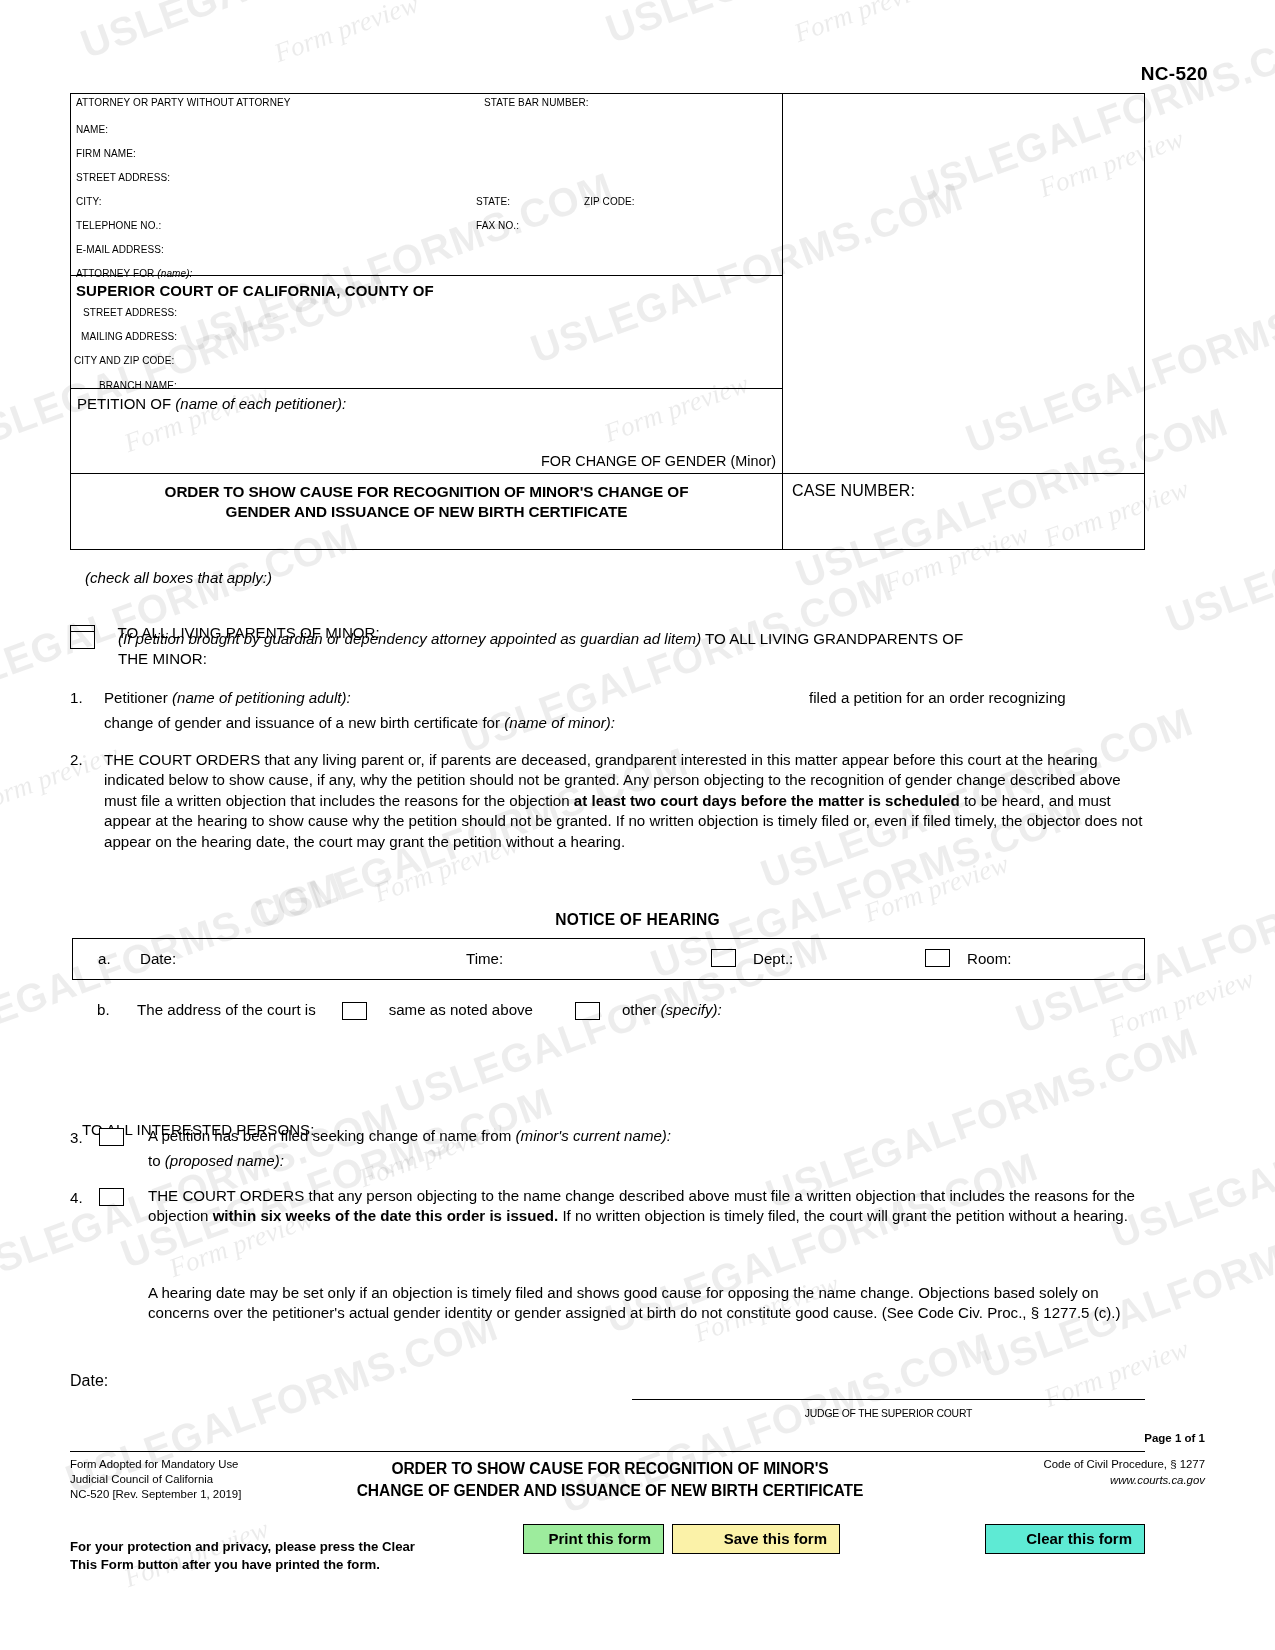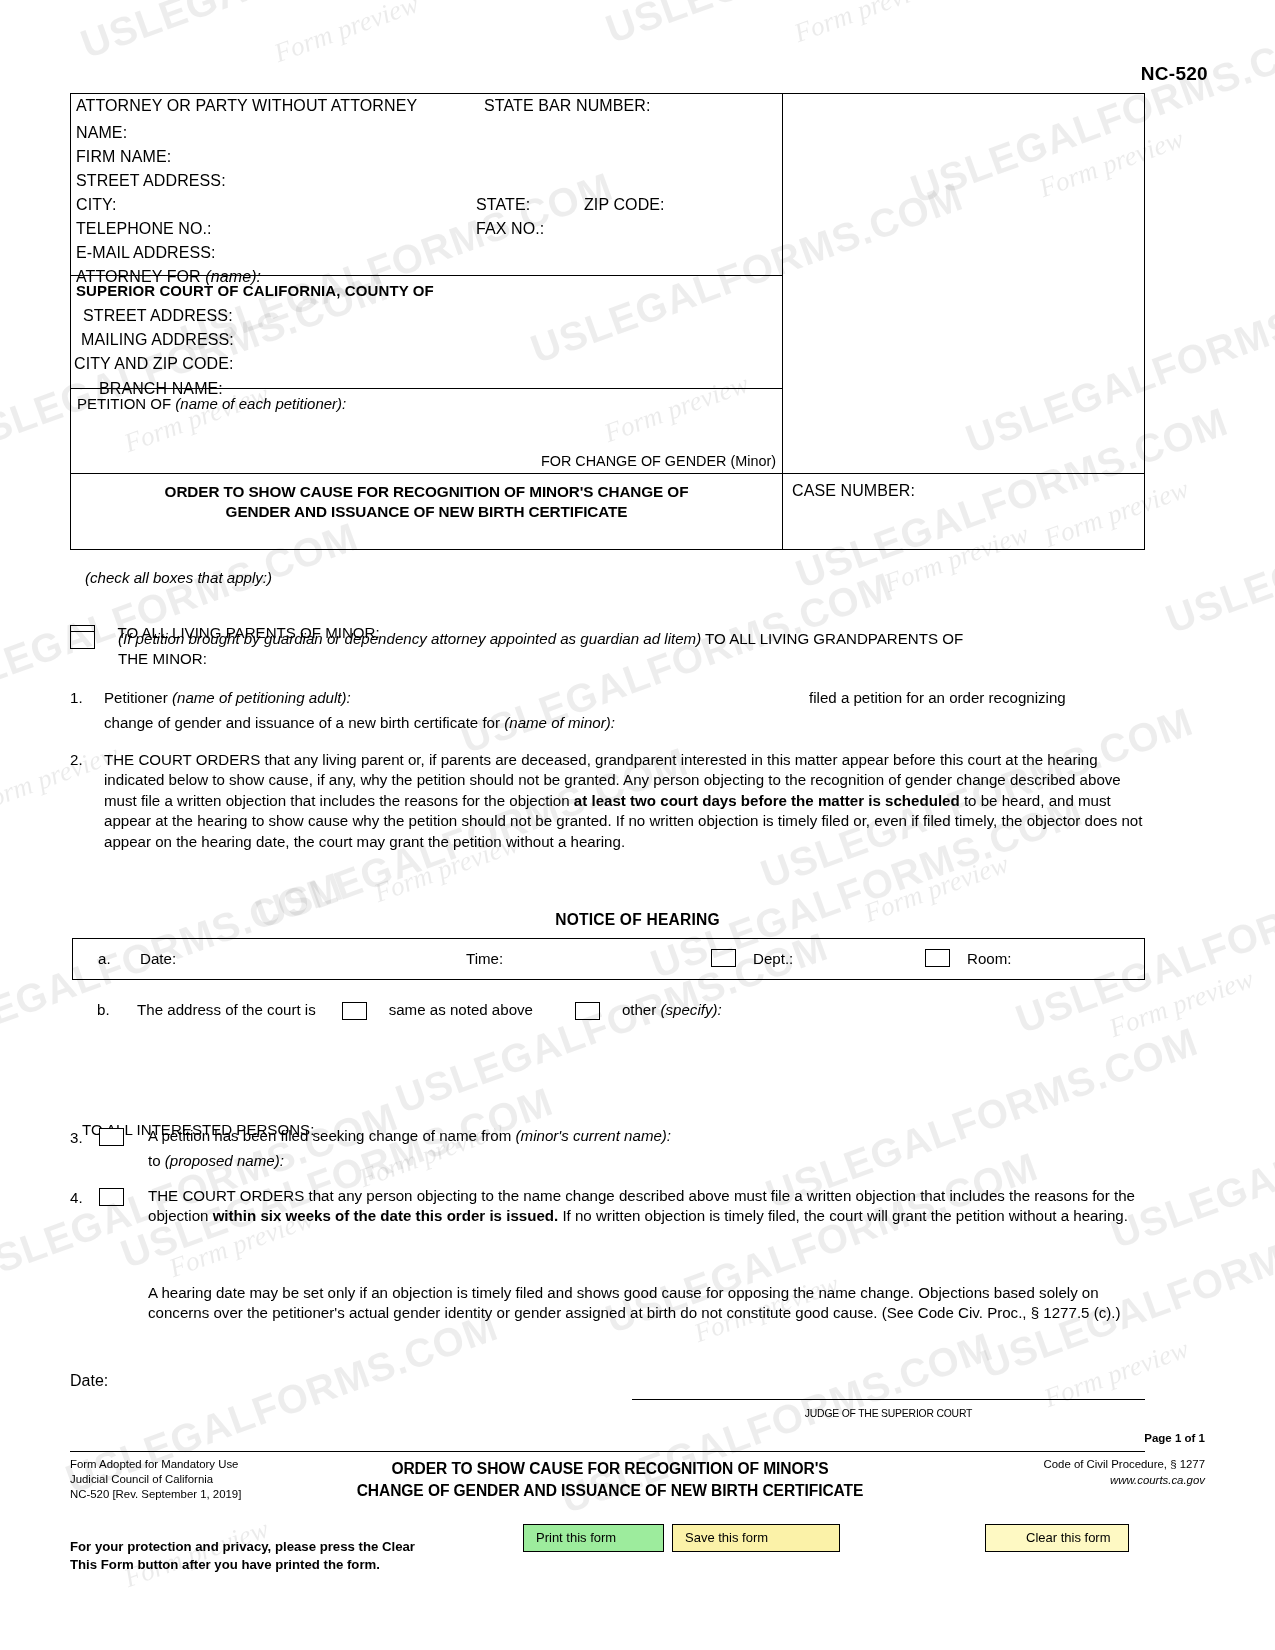--- a/index.html
+++ b/index.html
@@ -60,21 +60,21 @@
   }
   .cap-top { display: flex; }
   .cap-left {
     width: 712px;
     border-right: 1.6px solid #000;
     box-sizing: border-box;
   }
   .cap-right { flex: 1; box-sizing: border-box; }
 
   .attyblock { padding: 5px 0 4px 5px; position: relative; height: 181px; box-sizing: border-box; }
-  .lbl { font-size: 16px; line-height: 1; letter-spacing: 0.1px; }
+  .lbl { font-size: 10px; line-height: 1; letter-spacing: 0.1px; }
   .lbl.it { font-style: italic; }
   .row { position: absolute; }
 
   .courtblock {
     border-top: 1.6px solid #000;
     padding: 6px 0 5px 6px;
     height: 113px;
     box-sizing: border-box;
     position: relative;
   }
@@ -180,31 +180,31 @@
   }
   .footright .url { font-style: italic; }
 
   .privacy {
     position: absolute; left: 70px; top: 1538px;
     font-size: 13.2px; font-weight: bold; line-height: 1.38;
   }
   .btnrow { position: absolute; top: 1524px; left: 0; width: 100%; height: 40px; }
   .btn {
     position: absolute;
-    font-size: 13px; font-weight: normal;
+    font-size: 15px; font-weight: bold;
     border: 1.6px solid #000;
     padding: 5px 12px 6px 12px;
-    text-align: left;
+    text-align: right;
     box-sizing: border-box;
     font-family: "Liberation Sans", sans-serif;
     cursor: pointer;
   }
   .btn-print { left: 523px; top: 0; width: 141px; background: #9dec9d; }
   .btn-save  { left: 672px; top: 0; width: 168px; background: #fbf2a8; }
-  .btn-clear { left: 985px; top: 0; width: 144px; background: #fef9c3; padding-left: 40px; }
+  .btn-clear { left: 985px; top: 0; width: 160px; background: #5eead4; padding-left: 40px; }
 </style>
 </head>
 <body>
 
 <div id="watermarks">
   <div class="wm big" style="left:75px;  top:25px;   transform: rotate(-20deg);">USLEGALFORMS.COM</div>
   <div class="wm small" style="left:270px; top:40px;   transform: rotate(-20deg);">Form preview</div>
   <div class="wm big" style="left:600px; top:10px;   transform: rotate(-20deg);">USLEGALFORMS.COM</div>
   <div class="wm small" style="left:790px; top:20px;   transform: rotate(-20deg);">Form preview</div>
   <div class="wm big" style="left:905px; top:170px;  transform: rotate(-20deg);">USLEGALFORMS.COM</div>

